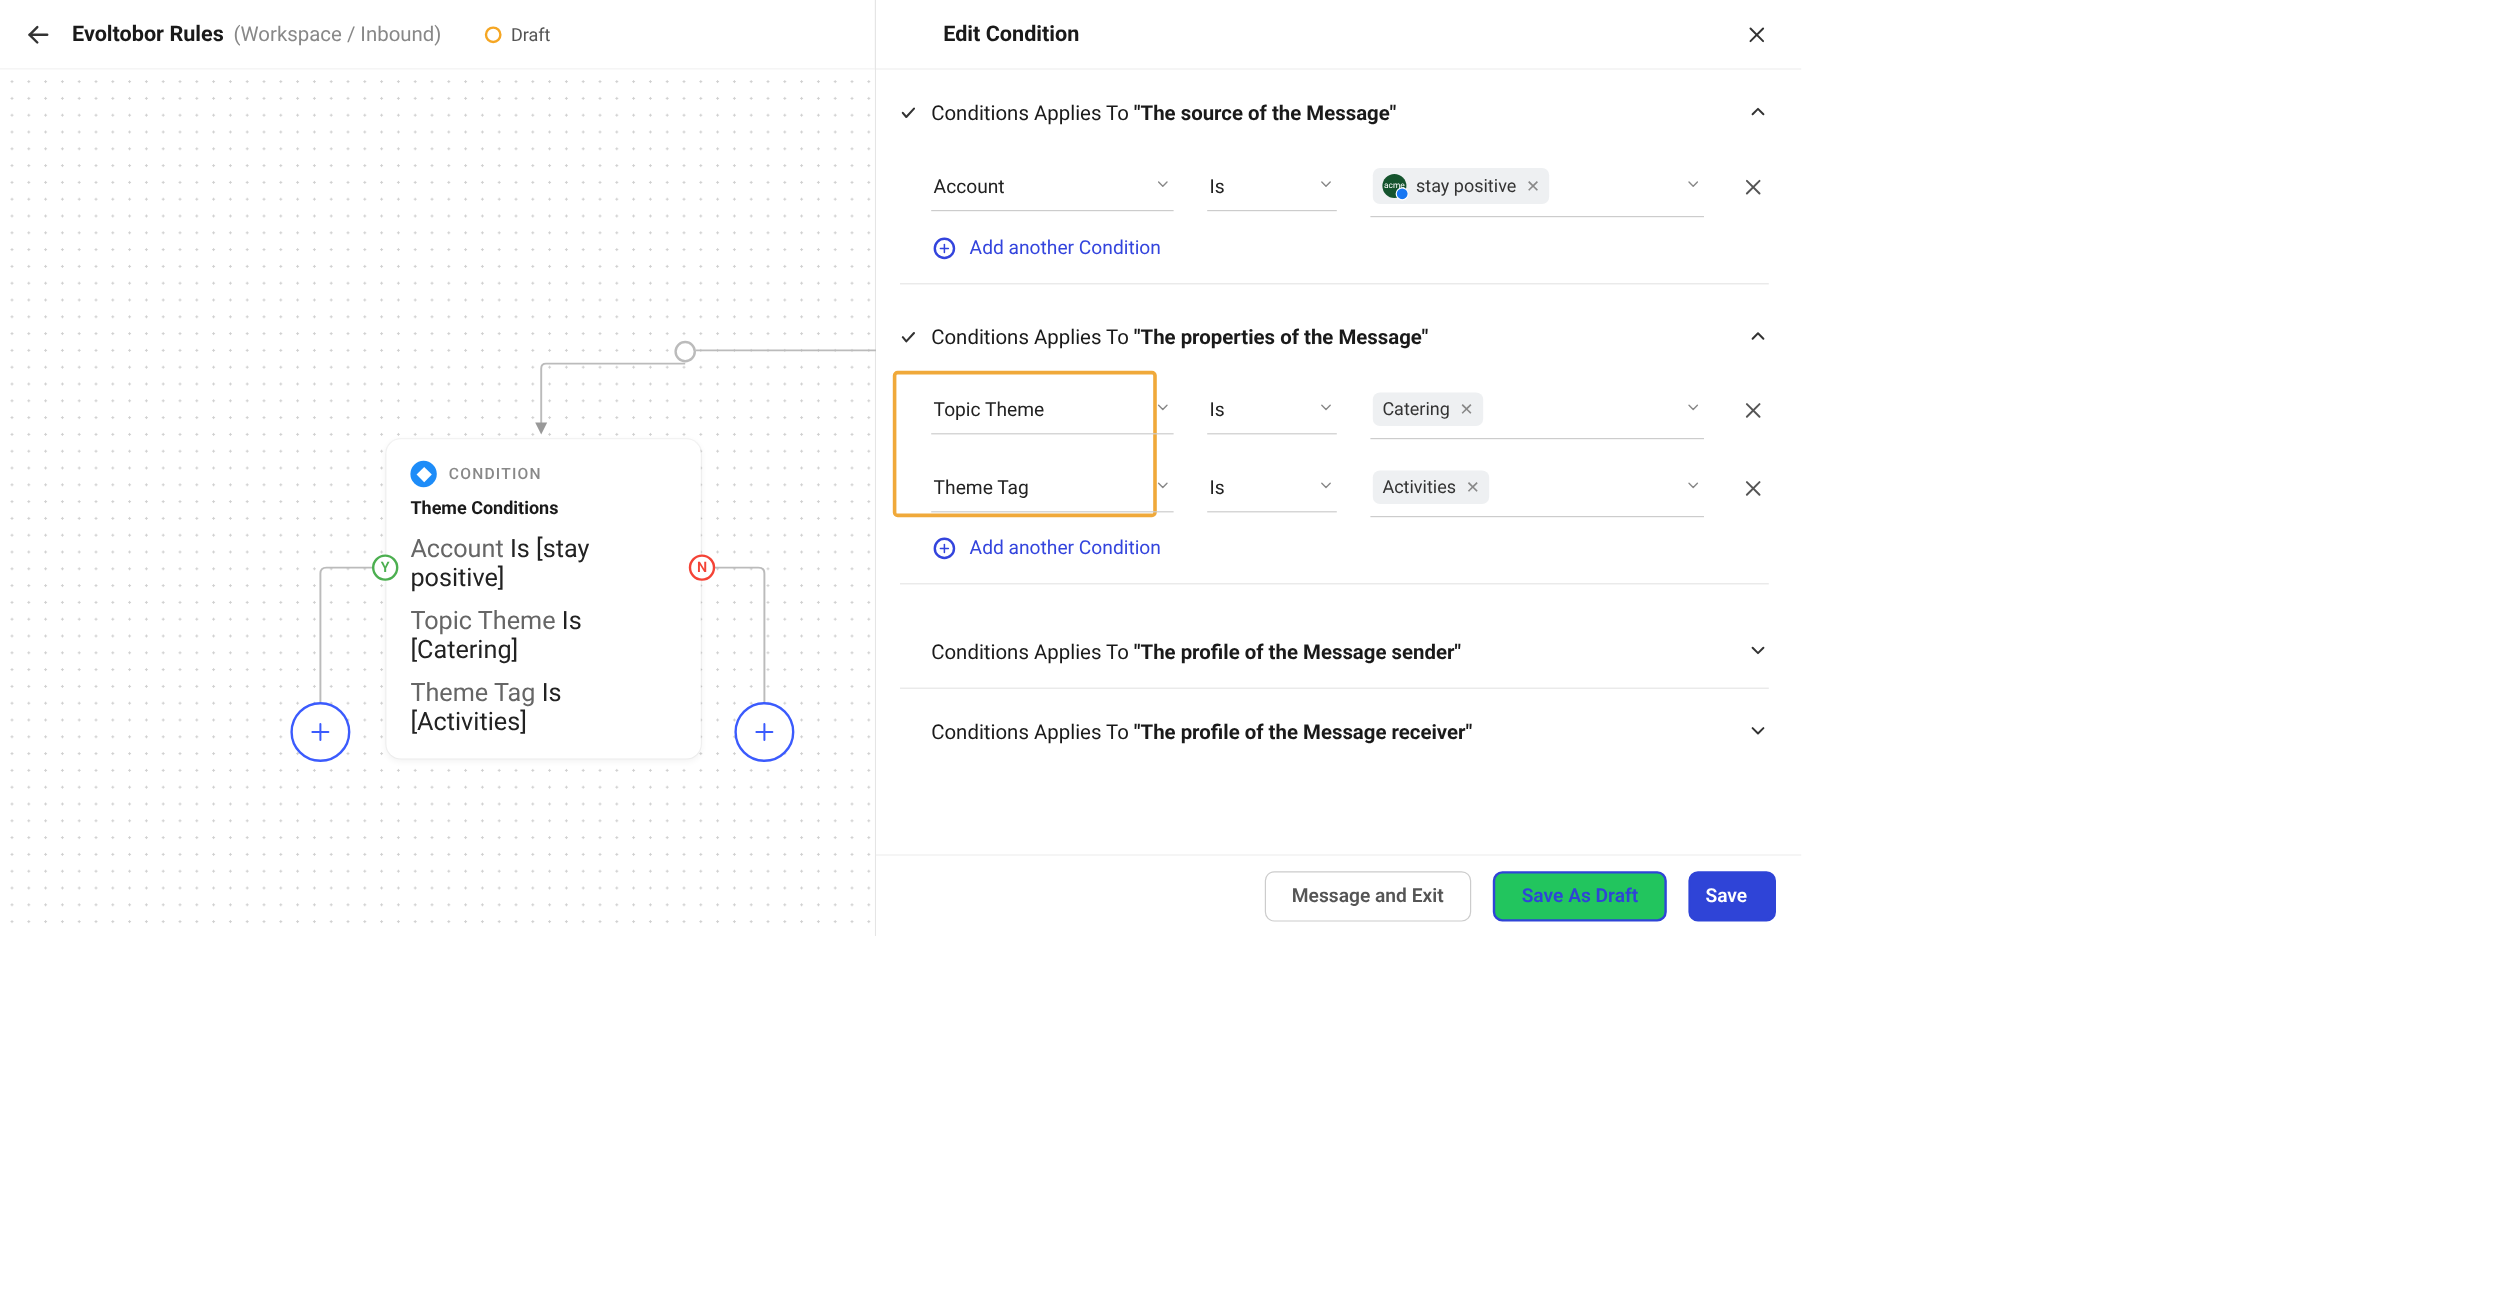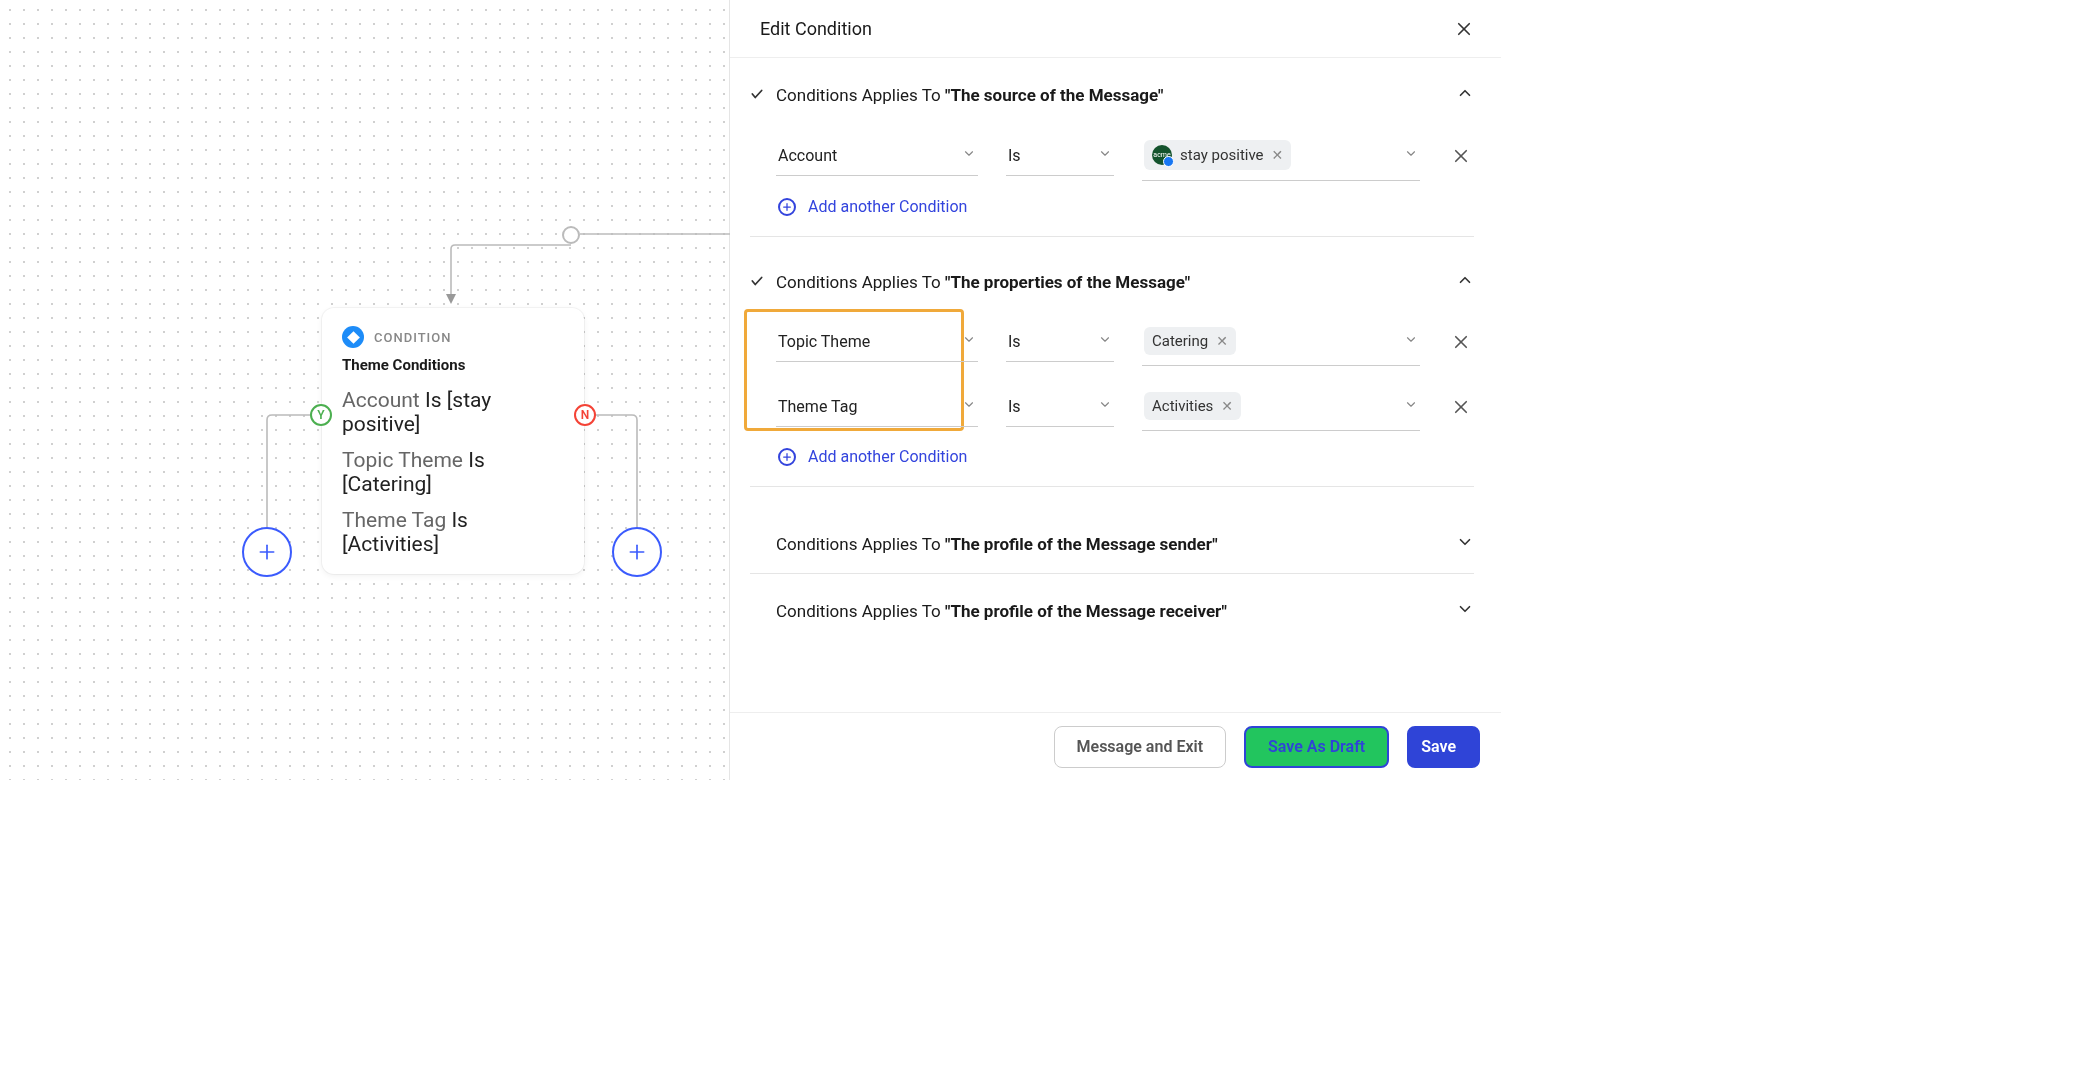--- a/index.html
+++ b/index.html
@@ -99,21 +99,21 @@
 
   
   .right-header {
     height: 58px;
     display: flex;
     align-items: center;
     justify-content: space-between;
     padding: 0 30px;
     border-bottom: 1px solid #eee;
   }
-  .right-title { font-size: 18px; font-weight: 400; }
+  .right-title { font-size: 18px; font-weight: 700; margin-left: 26px; }
   .close-x { width: 20px; height: 20px; cursor: pointer; color: #333; display:flex; align-items:center; justify-content:center; }
 
   .right-body {
     flex: 1;
     overflow-y: auto;
     padding: 20px 30px 10px 20px;
   }
 
   .section { border-bottom: 1px solid #e5e5e5; padding-bottom: 20px; margin-bottom: 28px; }
   .section-header {
@@ -207,20 +207,36 @@
   .btn-ghost { background: #fff; border: 1px solid #ccc; color: #555; }
   .btn-outline { background: #22c55e; border: 2px solid #2f44d7; color: #2f44d7; }
   .btn-primary { background: #2f44d7; border: 2px solid #2f44d7; color: #fff; padding-left: 12px; }
 </style>
 </head>
 <body>
 
 <div class="wrap">
 
   <div class="left">
+    <div class="left-header">
+      <div class="back-arrow">
+        <svg width="22" height="22" viewBox="0 0 24 24" fill="none" stroke="currentColor" stroke-width="2.2" stroke-linecap="round" stroke-linejoin="round">
+            <line x1="20" y1="12" x2="4" y2="12"></line>
+            <polyline points="11 5 4 12 11 19"></polyline>
+          </svg>
+      </div>
+      <div class="title-group">
+        <span class="title-main">Evoltobor Rules</span>
+        <span class="title-sub">(Workspace / Inbound)</span>
+      </div>
+      <div class="status">
+        <span class="status-dot"></span>
+        <span class="status-text">Draft</span>
+      </div>
+    </div>
 
     <div class="canvas">
 
       <svg class="connector" width="730" height="720">
 
         <path d="M 730 234 L 580 234" stroke="#bbb" stroke-width="1.6" fill="none"></path>
 
         <path d="M 571 245 L 455 245 Q 451 245 451 249 L 451 298" stroke="#bbb" stroke-width="1.6" fill="none"></path>
         <path d="M 446 294 L 451 304 L 456 294 Z" fill="#999"></path>
 

